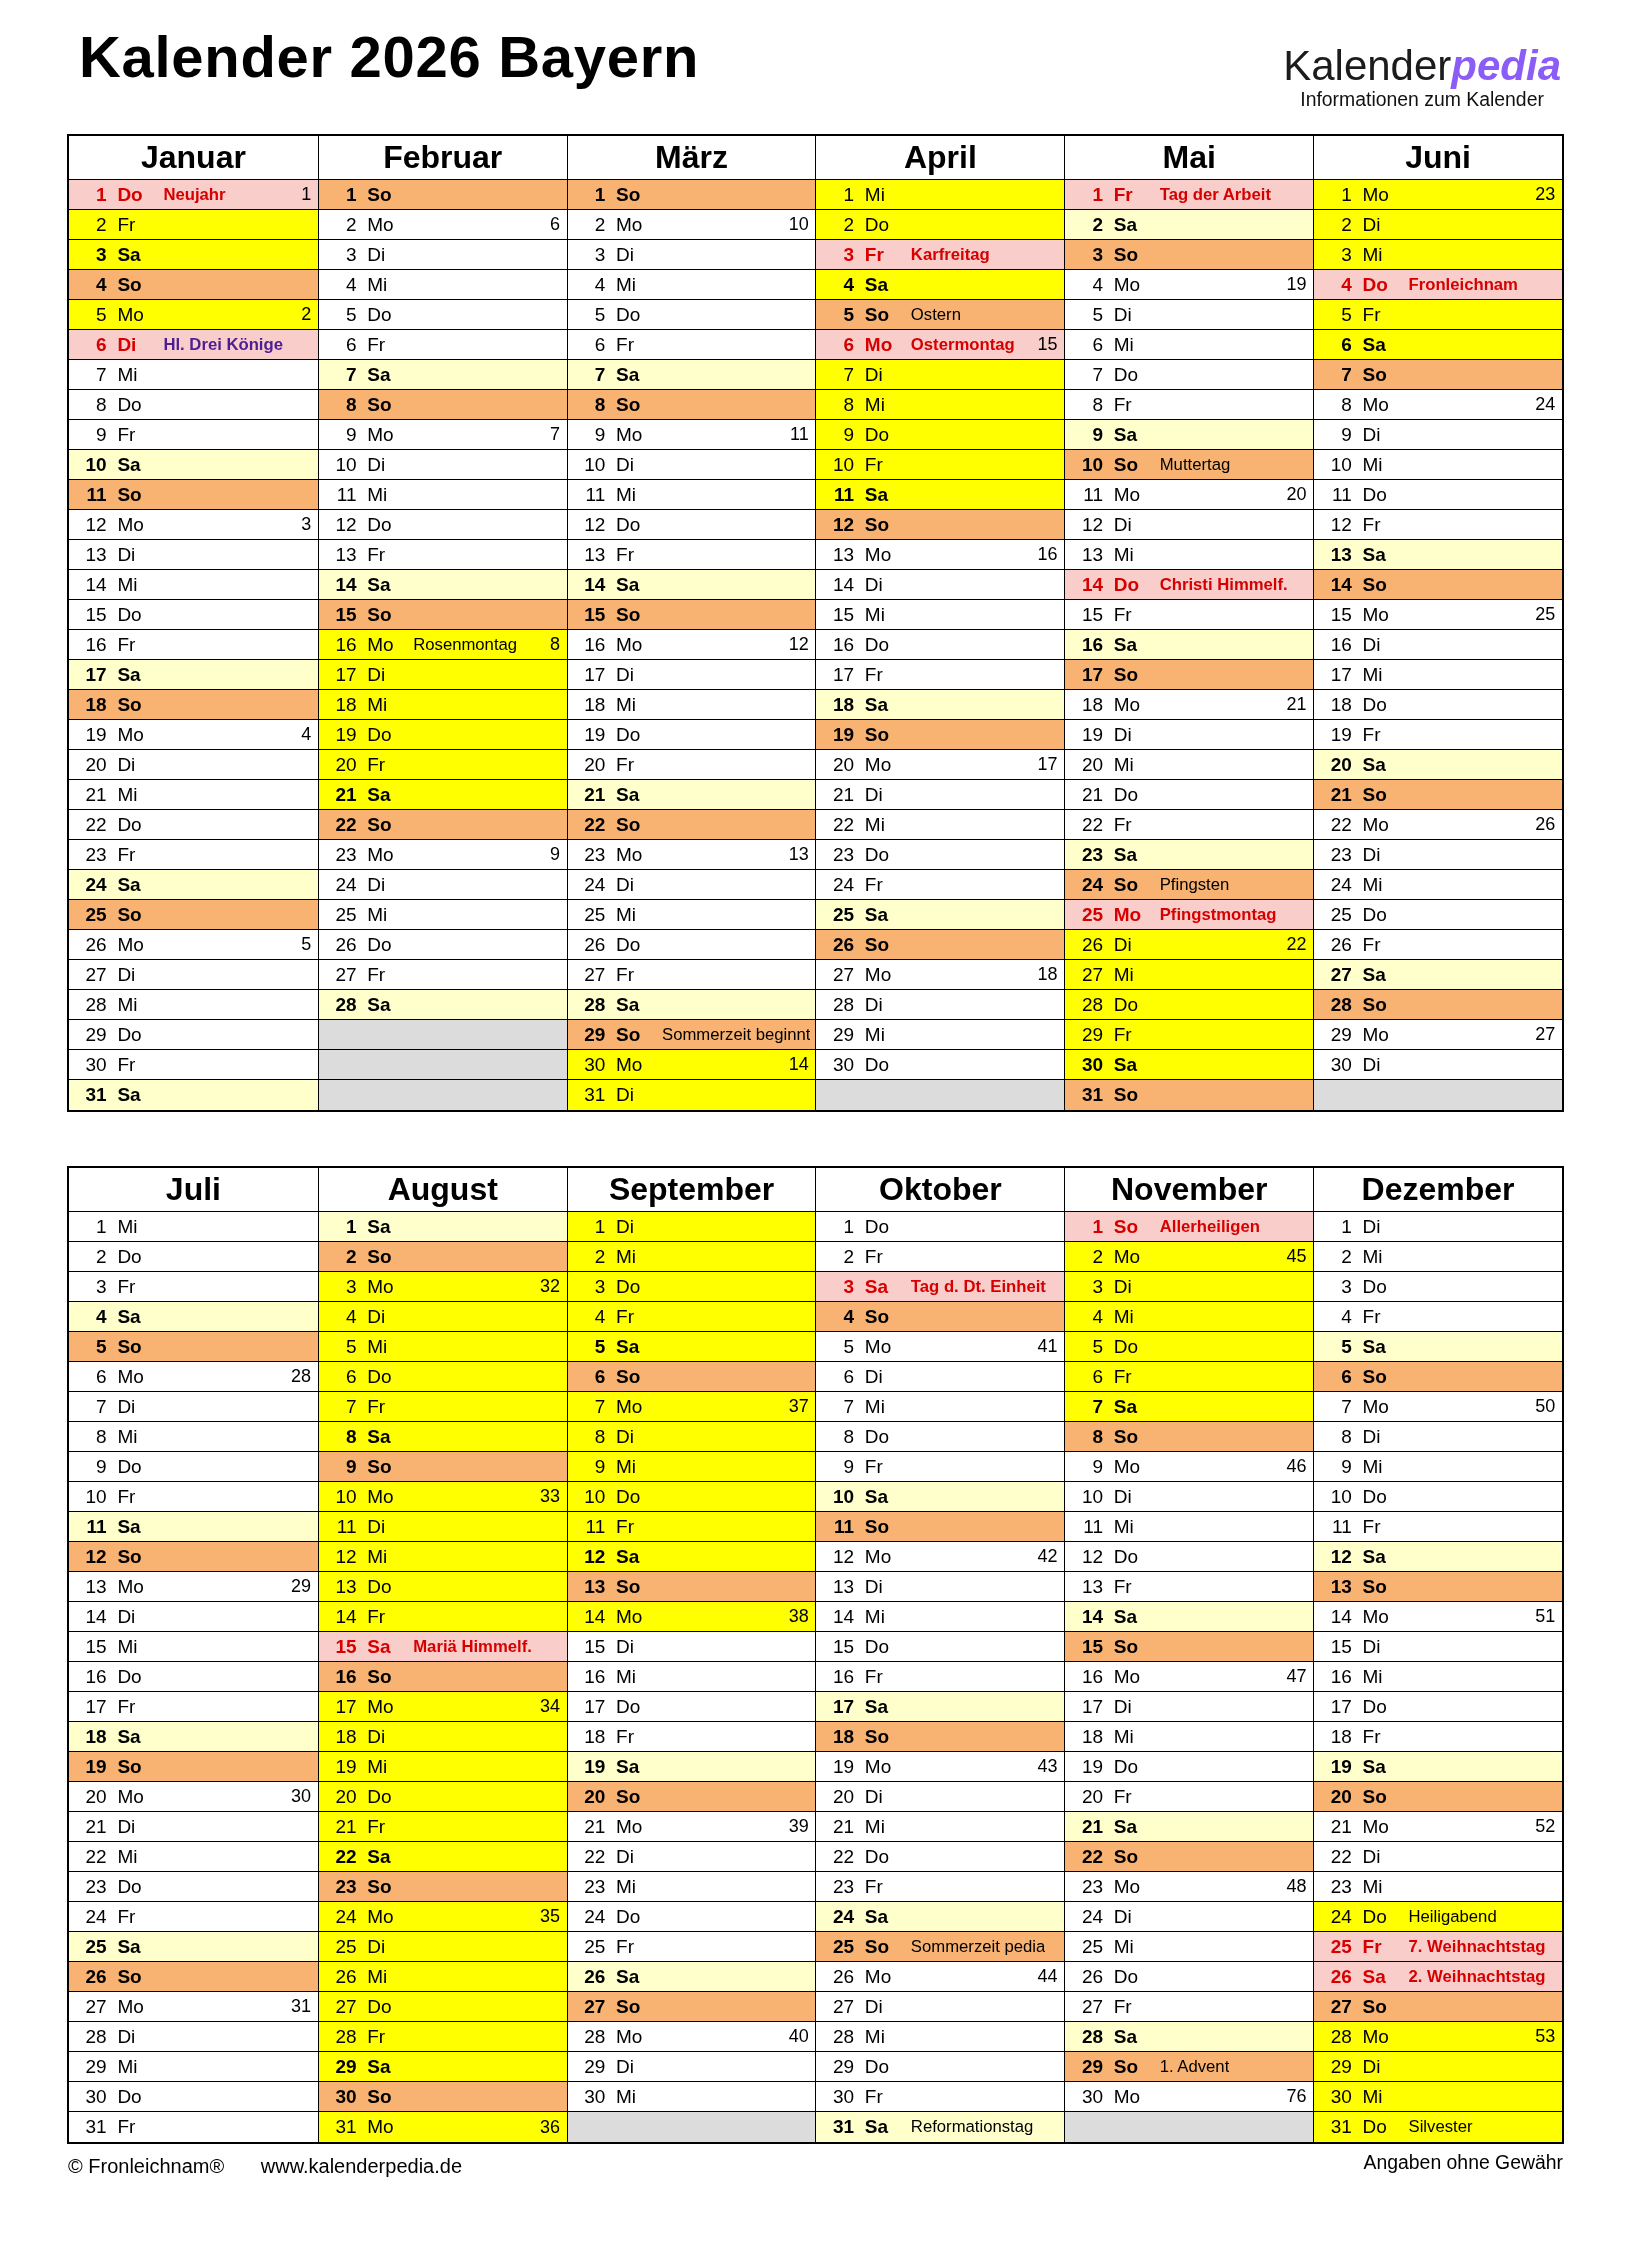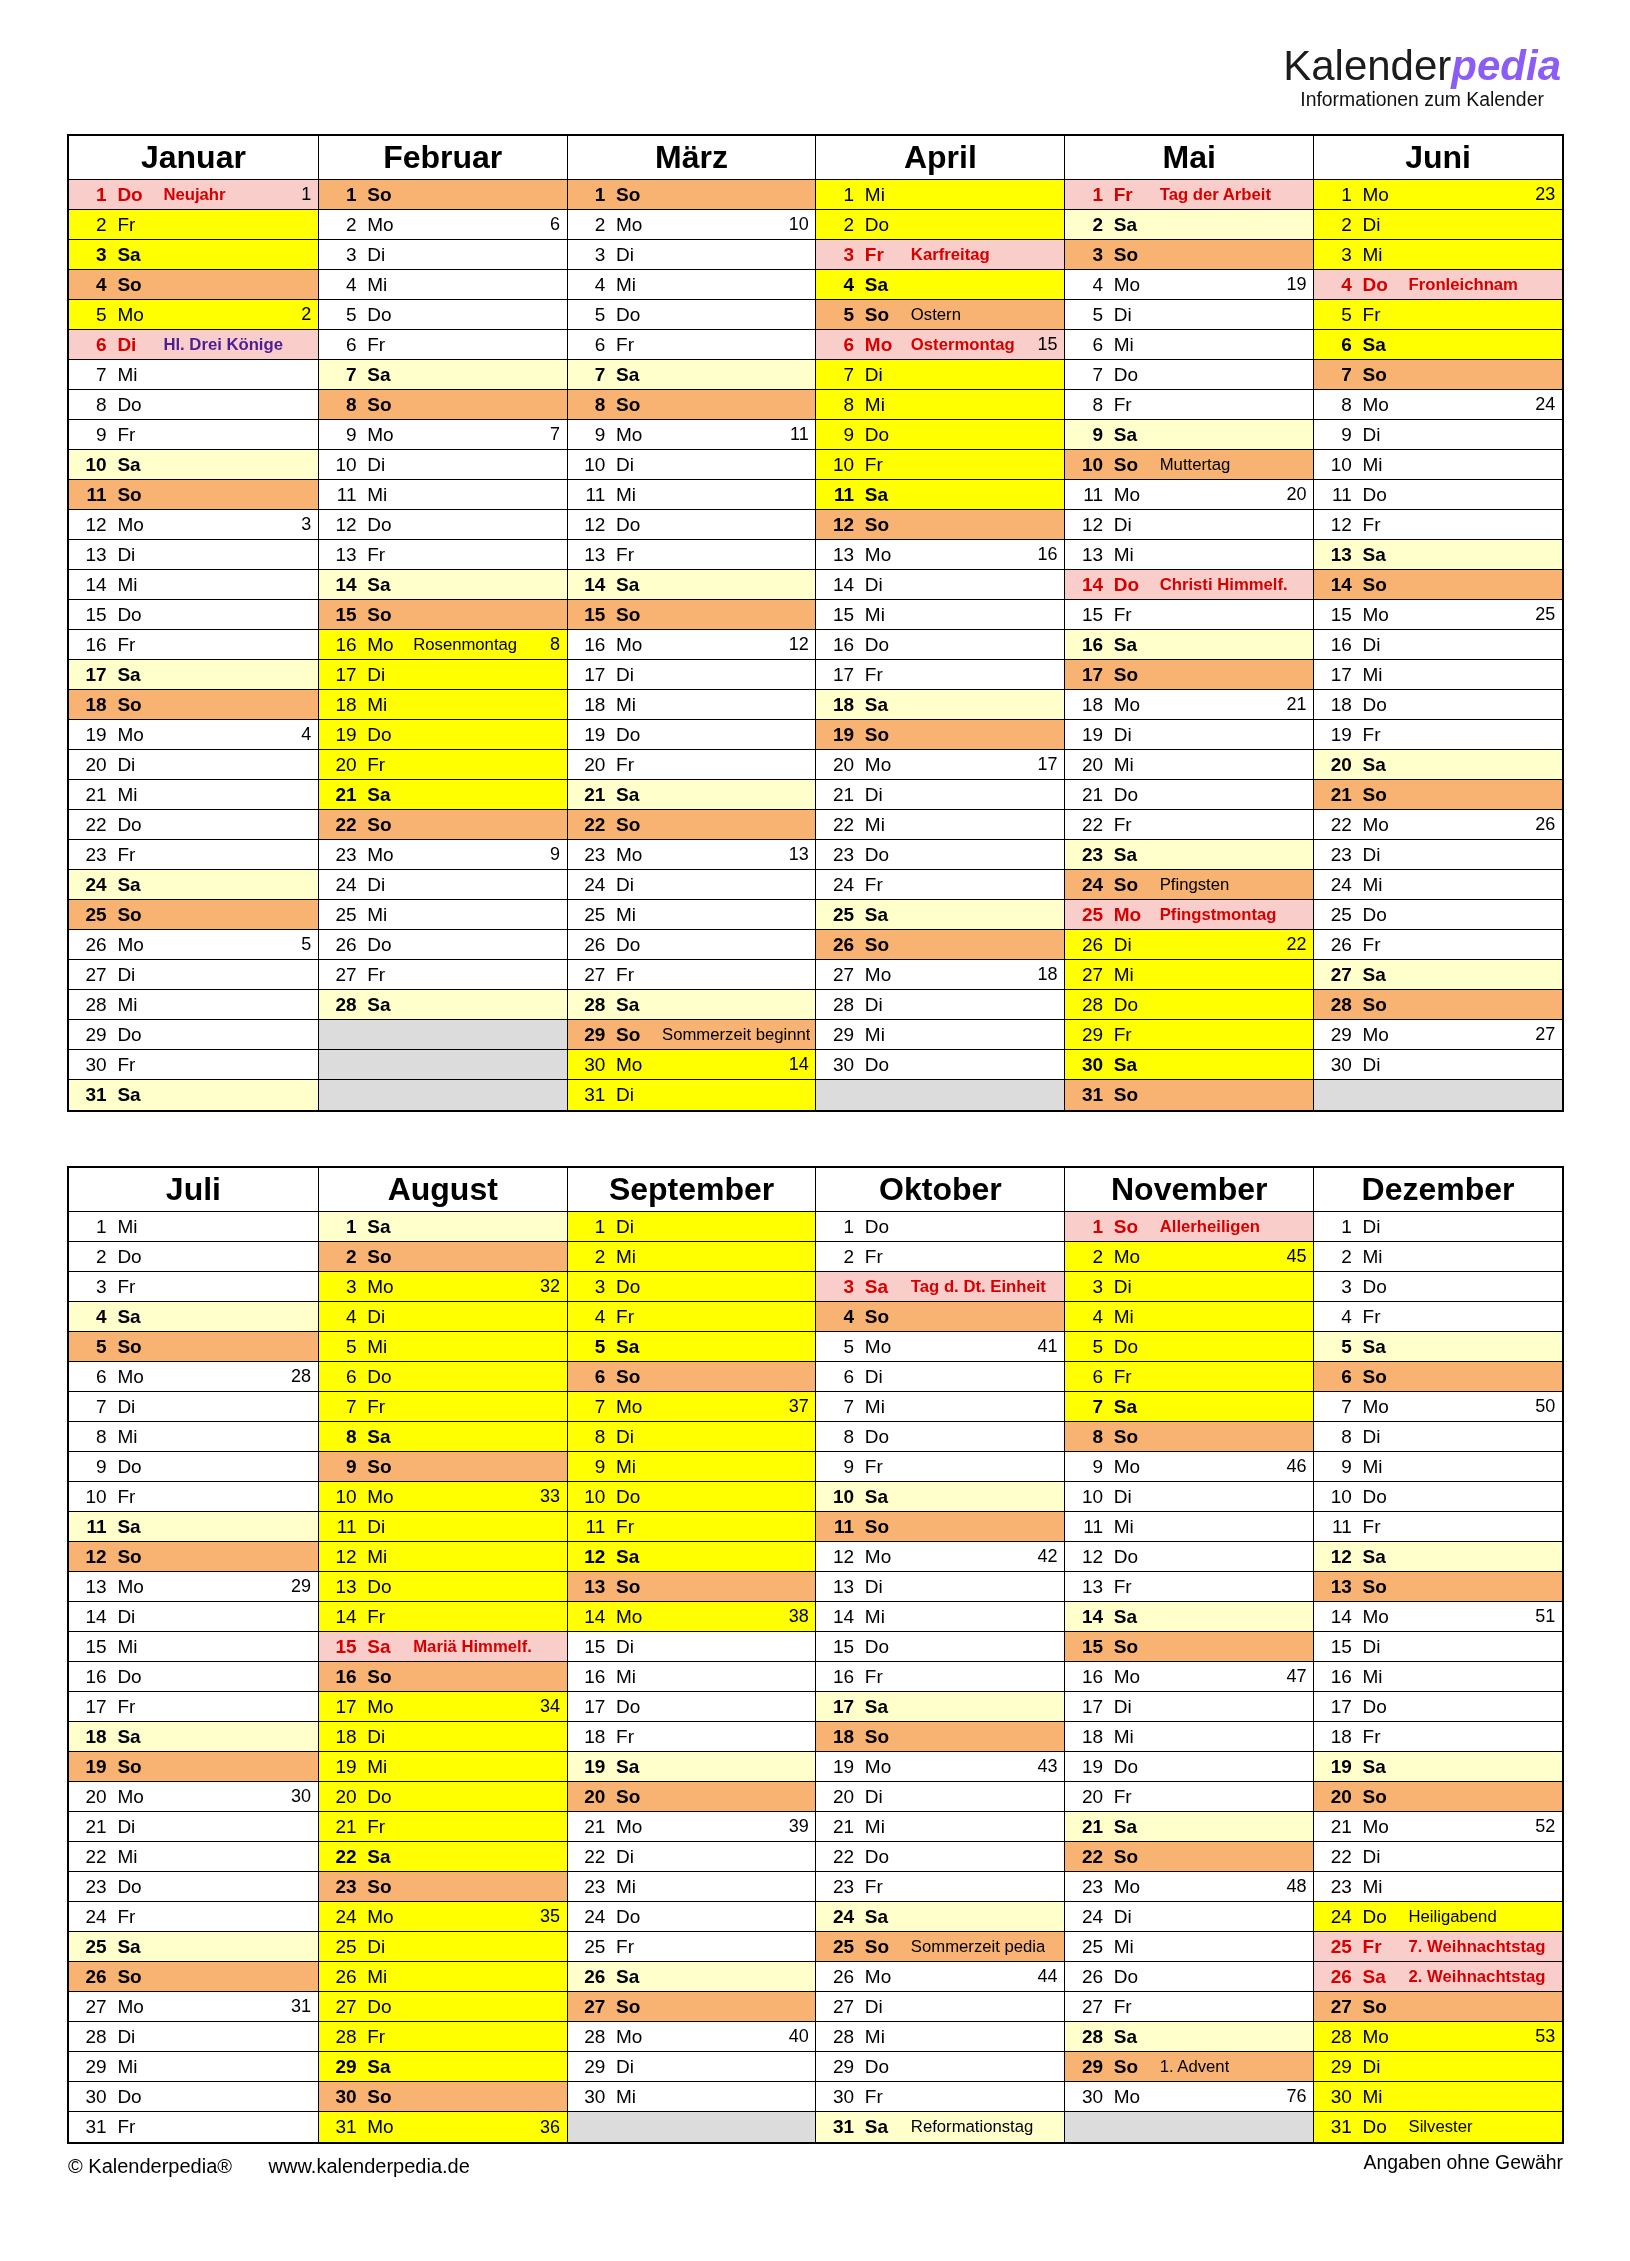--- a/index.html
+++ b/index.html
@@ -25,20 +25,21 @@
   .wk{margin-left:auto;padding-right:6.7px;font-size:18px;flex:0 0 auto;}
   .b{font-weight:bold;}
   .footer-left{position:absolute;left:68px;top:2155px;font-size:20px;}
   .footer-left .url{margin-left:31px;}
   .footer-right{position:absolute;right:67px;top:2151px;font-size:19.4px;}
 </style>
 </head>
 <body>
 
 <div class="page">
+  <div class="title">Kalender 2026 Bayern</div>
 
   <div class="logo">
     <div class="logo-main"><span>Kalender</span><span class="pedia">pedia</span></div>
     <div class="logo-tag">Informationen zum Kalender</div>
   </div>
 
   <div class="cal cal1 months">
       <div class="month">
         <div class="mh">Januar</div>
         <div class="row" style="background: rgb(249, 205, 202);">
@@ -1616,18 +1617,18 @@
         </div>
         <div class="row" style="background: rgb(255, 255, 0);">
           <span class="num">31</span>
           <span class="wd">Do</span>
           <span class="note">Silvester</span>
         </div>
       </div>
     </div>
 
   <div class="footer-left">
-    <span>© Kalenderpedia®</span>
+    <span>© Fronleichnam®</span>
     <span class="url">www.kalenderpedia.de</span>
   </div>
   <div class="footer-right">Angaben ohne Gewähr</div>
 </div>
 
 
 </body></html>

